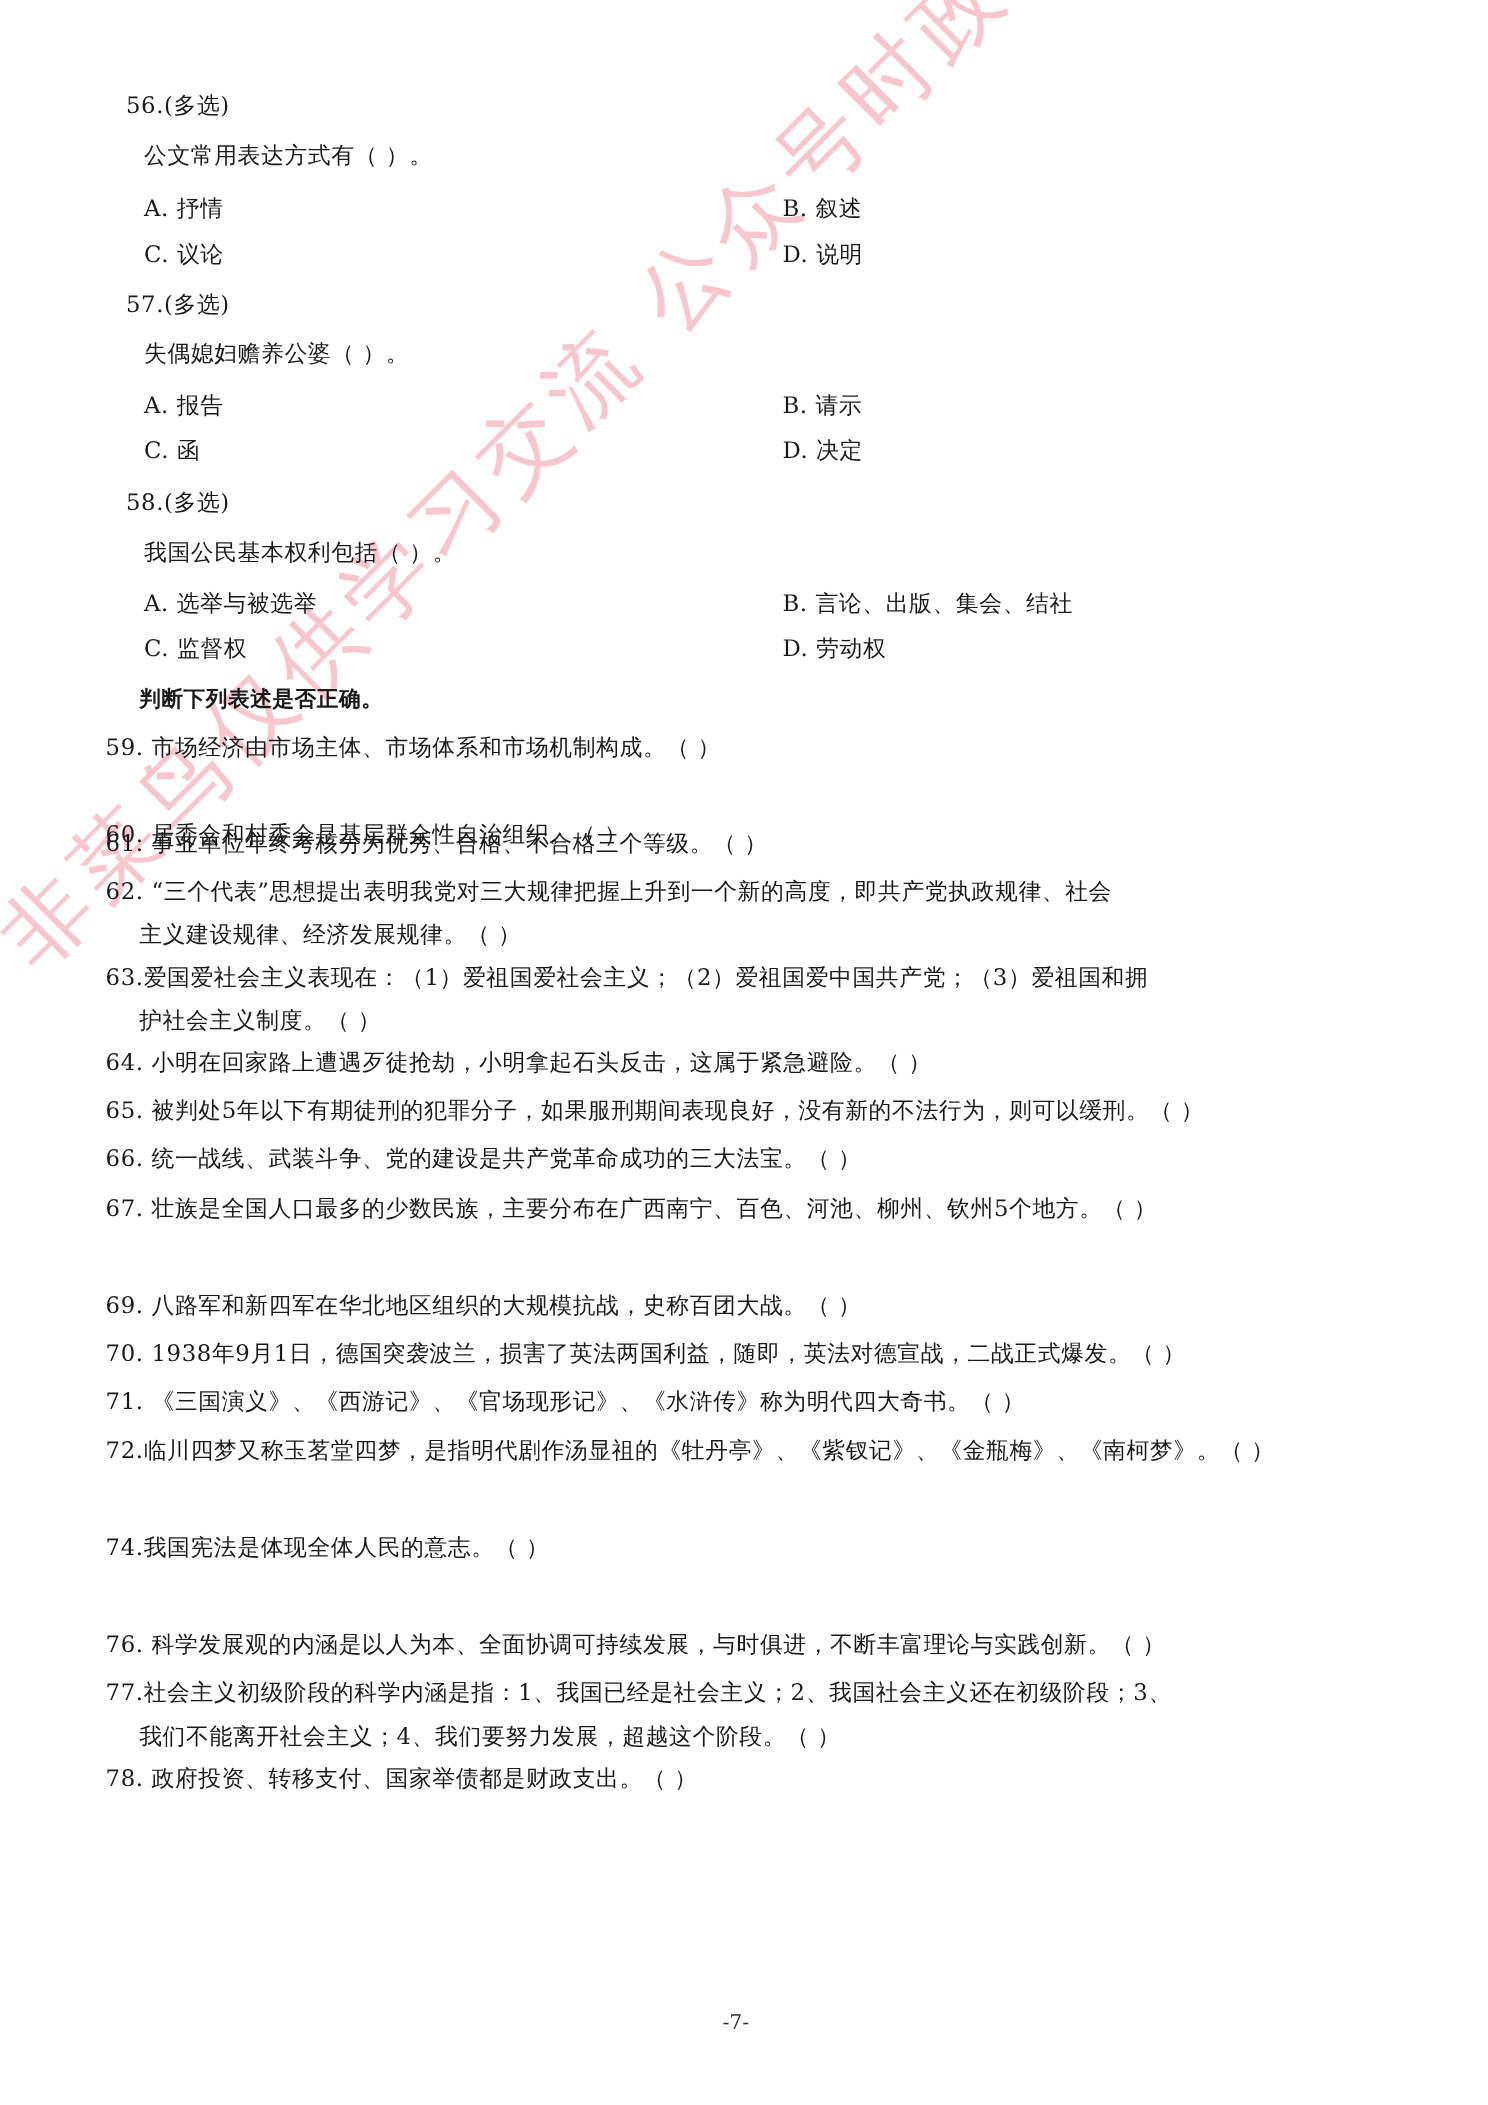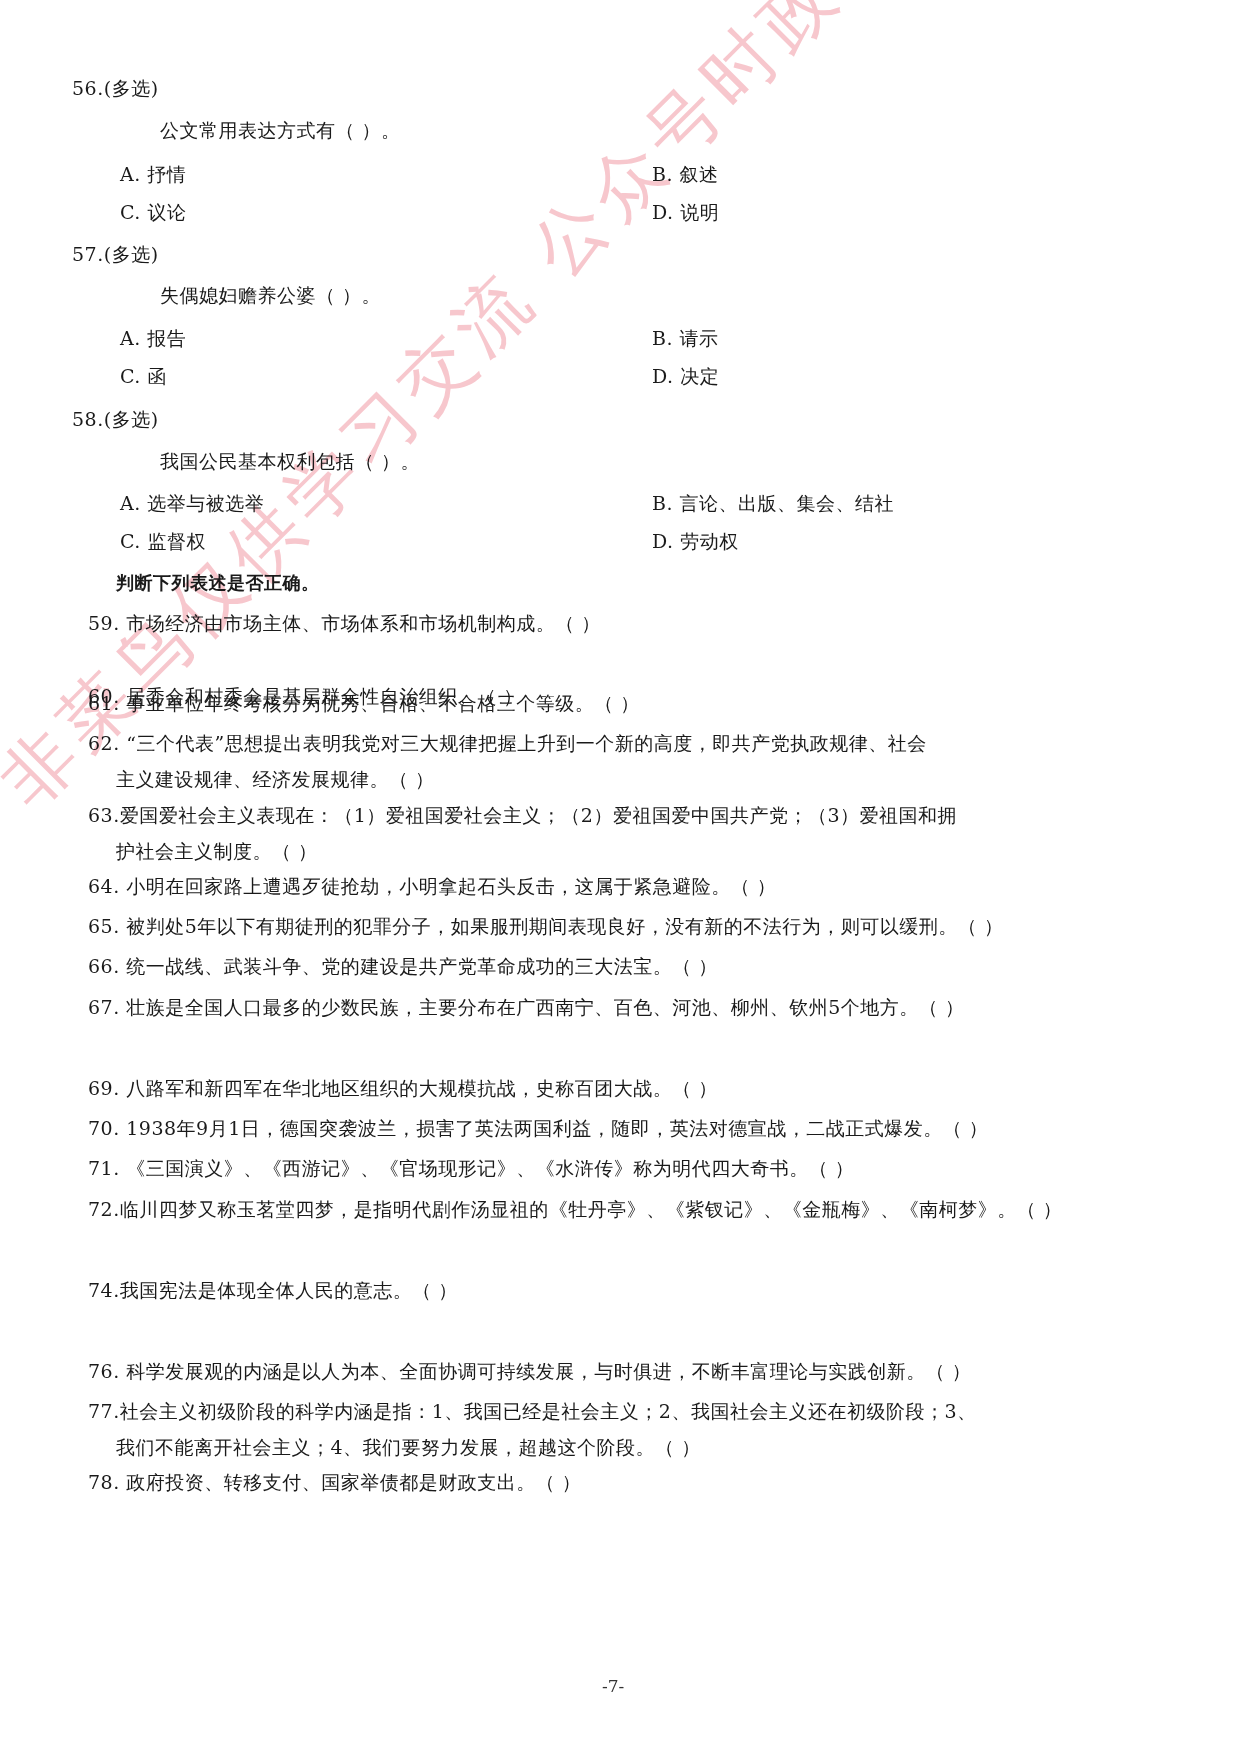--- a/index.html
+++ b/index.html
@@ -12,22 +12,22 @@
       color: #1a1a1a;
     }
     .page { position: absolute; inset: 0; }
     .line {
       position: absolute;
       font-size: 19px;
       line-height: 24px;
       white-space: nowrap;
       letter-spacing: 0.5px;
     }
-    .qhead { left: 72px; text-align: right; }
-    .stem { left: 120px; margin-left: 40px; }
+    .qhead { left: 105px; text-align: right; }
+    .stem { left: 120px; }
     .optA { left: 120px; }
     .optB { left: 652px; }
     .tf { left: 88px; }
     .cont { left: 116px; }
     .section {
       left: 116px;
       font-weight: bold;
       font-family: "DejaVu Sans", "Liberation Sans", sans-serif;
       font-size: 18px;
     }

